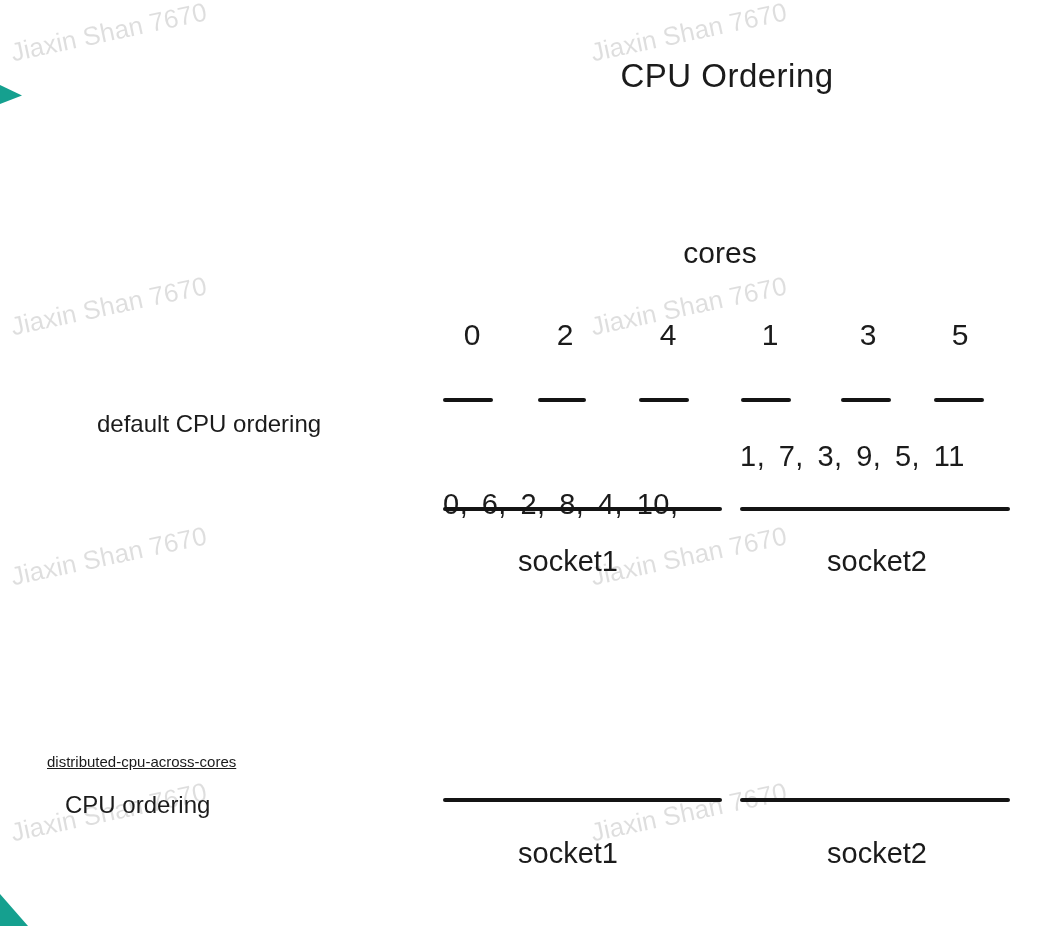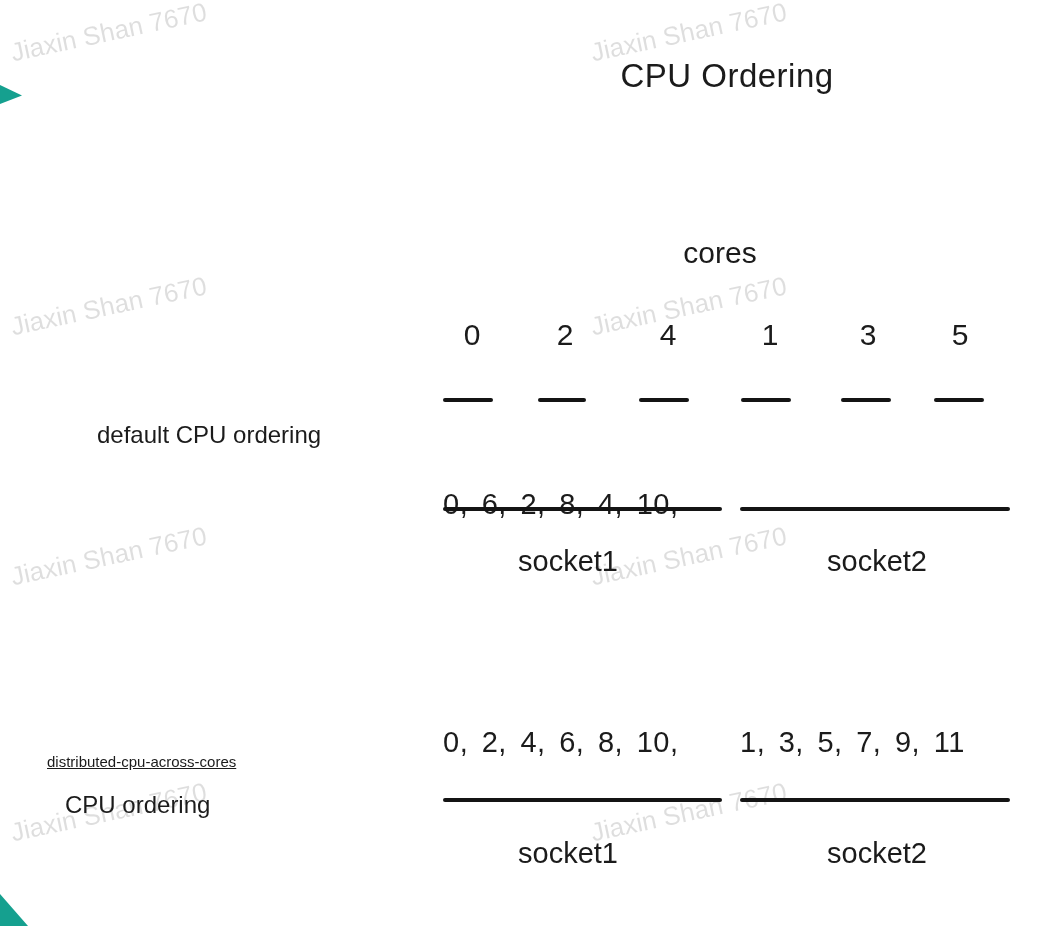--- a/index.html
+++ b/index.html
@@ -135,32 +135,31 @@
   <div class="core-number" style="left:868px;">3</div>
   <div class="core-number" style="left:960px;">5</div>
 
   <div class="dash" style="left:443px; width:50px;"></div>
   <div class="dash" style="left:538px; width:48px;"></div>
   <div class="dash" style="left:639px; width:50px;"></div>
   <div class="dash" style="left:741px; width:50px;"></div>
   <div class="dash" style="left:841px; width:50px;"></div>
   <div class="dash" style="left:934px; width:50px;"></div>
 
-  <div class="section-label" style="left:97px; top:410px;margin-top:11px;">default  CPU ordering</div>
+  <div class="section-label" style="left:97px; top:410px;">default  CPU ordering</div>
 
   <div class="cpu-list" style="left:443px; top:440px;margin-top:48px;">0, 6, 2, 8, 4, 10,</div>
+  <div class="cpu-list" style="left:740px; top:440px;">1, 7, 3, 9, 5, 11</div>
 
   <div class="socket-line" style="left:443px; top:507px; width:279px;"></div>
   <div class="socket-line" style="left:740px; top:507px; width:270px;"></div>
 
   <div class="socket-label" style="left:568px; top:545px;">socket1</div>
   <div class="socket-label" style="left:877px; top:545px;">socket2</div>
 
-  <div class="cpu-list" style="left:443px; top:726px;">0, 2, 4, 6, 8, 10,</div>
-  <div class="cpu-list" style="left:740px; top:726px;">1, 3, 5, 7, 9, 11</div>
 
   <div class="section-label" style="left:47px; top:753px; font-size:15px;text-decoration:underline;">distributed-cpu-across-cores</div>
   <div class="section-label" style="left:65px; top:791px;">CPU ordering</div>
 
   <div class="socket-line" style="left:443px; top:798px; width:279px;"></div>
   <div class="socket-line" style="left:740px; top:798px; width:270px;"></div>
 
   <div class="socket-label" style="left:568px; top:837px;">socket1</div>
   <div class="socket-label" style="left:877px; top:837px;">socket2</div>
 

